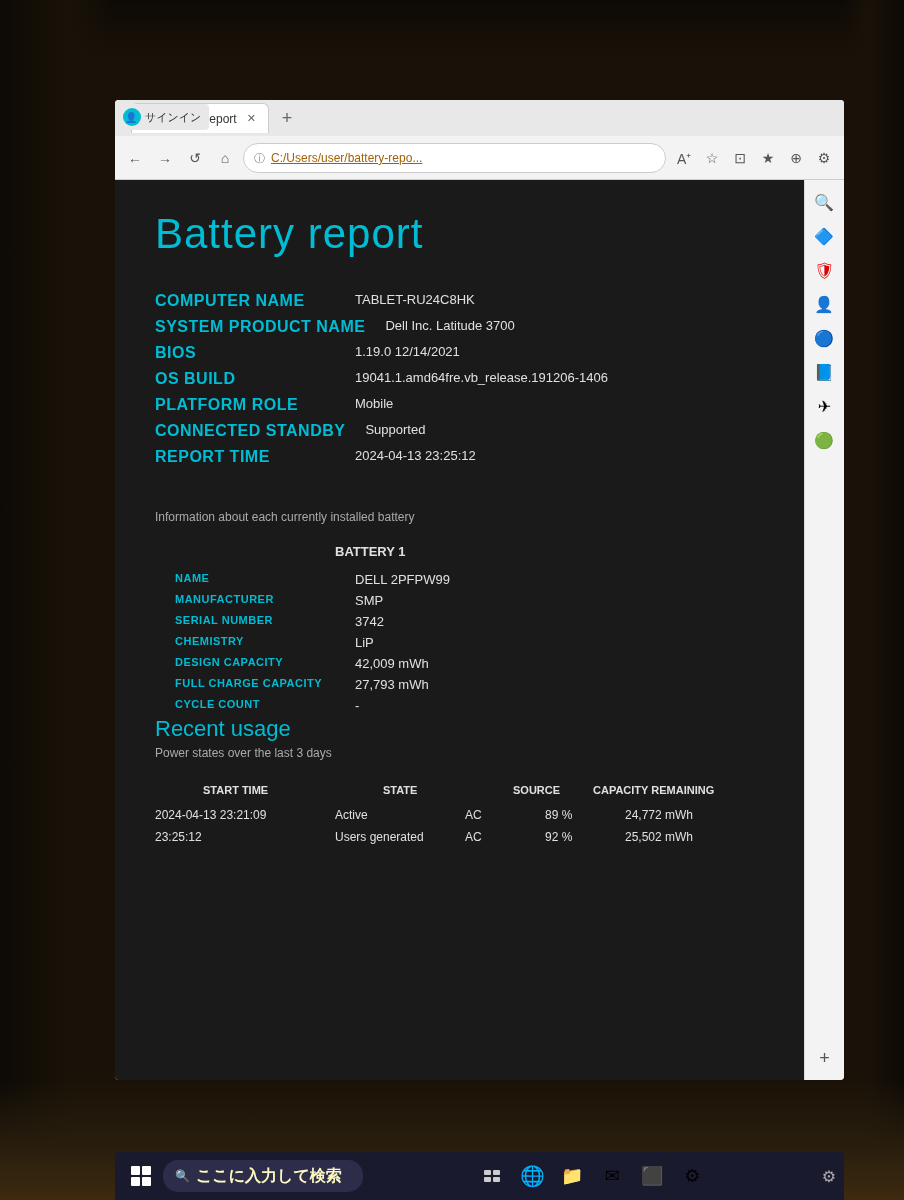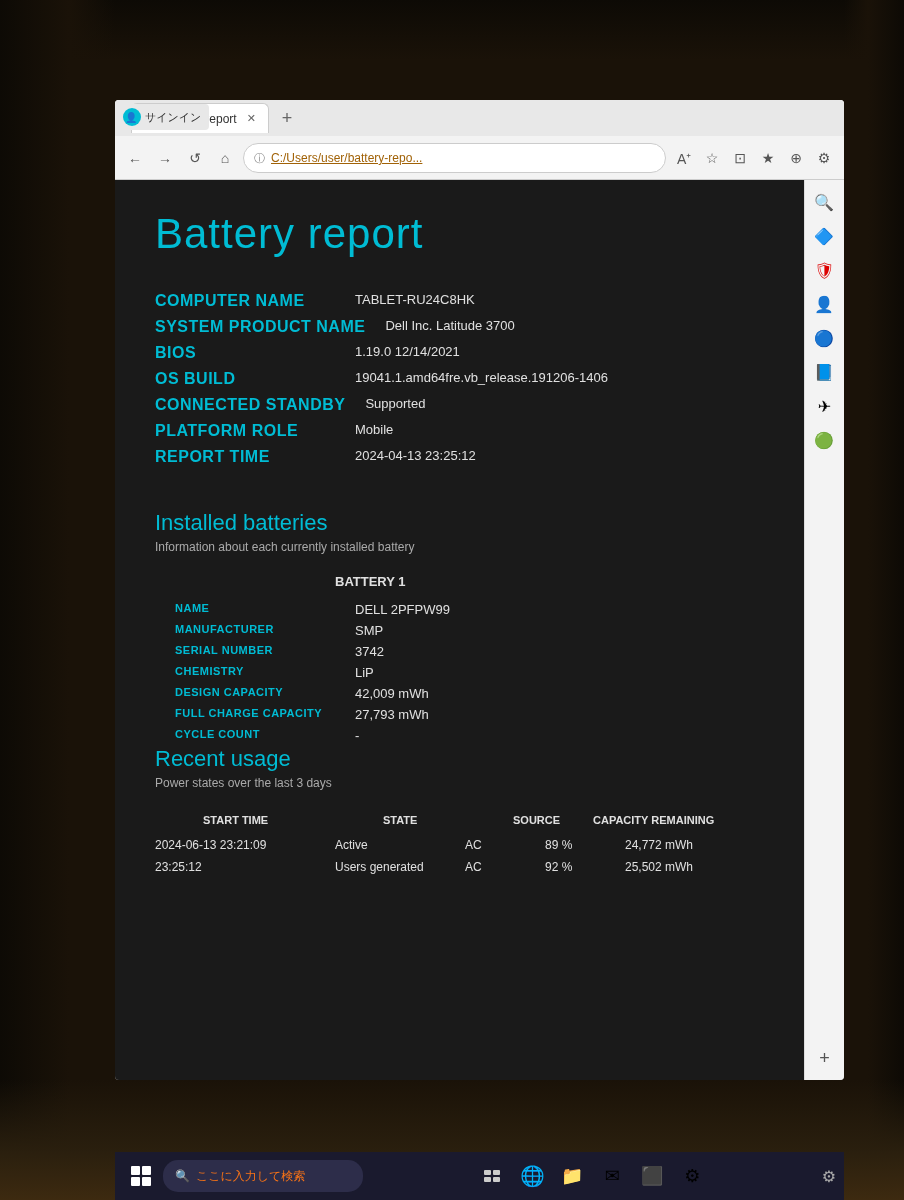--- a/index.html
+++ b/index.html
@@ -335,22 +335,23 @@
       align-items: center;
       background: #2d2d4a;
       border-radius: 15px;
       padding: 4px 12px;
       gap: 6px;
       height: 32px;
       flex: 0 0 200px;
     }
 
     .taskbar-search-text {
-      color: #f97316;
-      font-size: 12px;
+      color: #fef9c3;
+      font-size: 16px;
+      font-weight: bold;
     }
 
     .taskbar-center {
       flex: 1;
       display: flex;
       align-items: center;
       justify-content: center;
       gap: 4px;
     }
 
@@ -556,34 +557,33 @@
       </div>
       <div class="info-row">
         <span class="info-label">BIOS</span>
         <span class="info-value">1.19.0 12/14/2021</span>
       </div>
       <div class="info-row">
         <span class="info-label">OS BUILD</span>
         <span class="info-value">19041.1.amd64fre.vb_release.191206-1406</span>
       </div>
       <div class="info-row">
+        <span class="info-label">PLATFORM ROLE</span>
+        <span class="info-value">Mobile</span>
+      </div>
+      <div class="info-row">
         <span class="info-label">CONNECTED STANDBY</span>
         <span class="info-value">Supported</span>
-      </div>
-      <div class="info-row">
-        <span class="info-label">PLATFORM ROLE</span>
-        <span class="info-value">Mobile</span>
       </div>
       <div class="info-row">
         <span class="info-label">REPORT TIME</span>
         <span class="info-value">2024-04-13   23:25:12</span>
       </div>
     </div>
 
-    <h2 class="section-title">Installed batteries</h2>
     <p class="section-subtitle">Information about each currently installed battery</p>
 
     <div class="battery-table">
       <div class="battery-header">BATTERY 1</div>
 
       <div class="battery-row">
         <span class="battery-label">NAME</span>
         <span class="battery-value">DELL 2PFPW99</span>
       </div>
       <div class="battery-row">
@@ -617,21 +617,21 @@
 
     <div class="usage-table">
       <div class="usage-header-row">
         <span class="usage-header-cell">START TIME</span>
         <span class="usage-header-cell">STATE</span>
         <span class="usage-header-cell">SOURCE</span>
         <span class="usage-header-cell" style="grid-column: 4 / span 2;">CAPACITY REMAINING</span>
       </div>
 
       <div class="usage-data-row">
-        <span class="usage-data-cell">2024-06-13  23:21:09</span>
+        <span class="usage-data-cell">2024-04-13  23:21:09</span>
         <span class="usage-data-cell">Active</span>
         <span class="usage-data-cell">AC</span>
         <span class="usage-data-cell">89 %</span>
         <span class="usage-data-cell">24,772 mWh</span>
       </div>
 
       <div class="usage-data-row">
         <span class="usage-data-cell">23:25:12</span>
         <span class="usage-data-cell">Users generated</span>
         <span class="usage-data-cell">AC</span>

